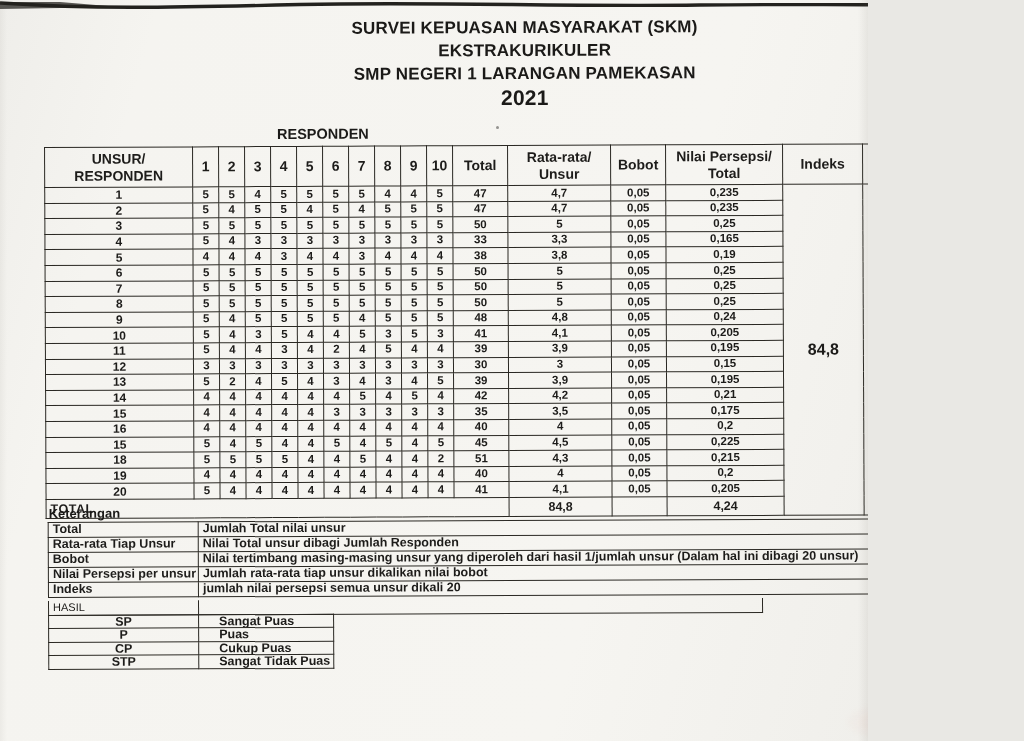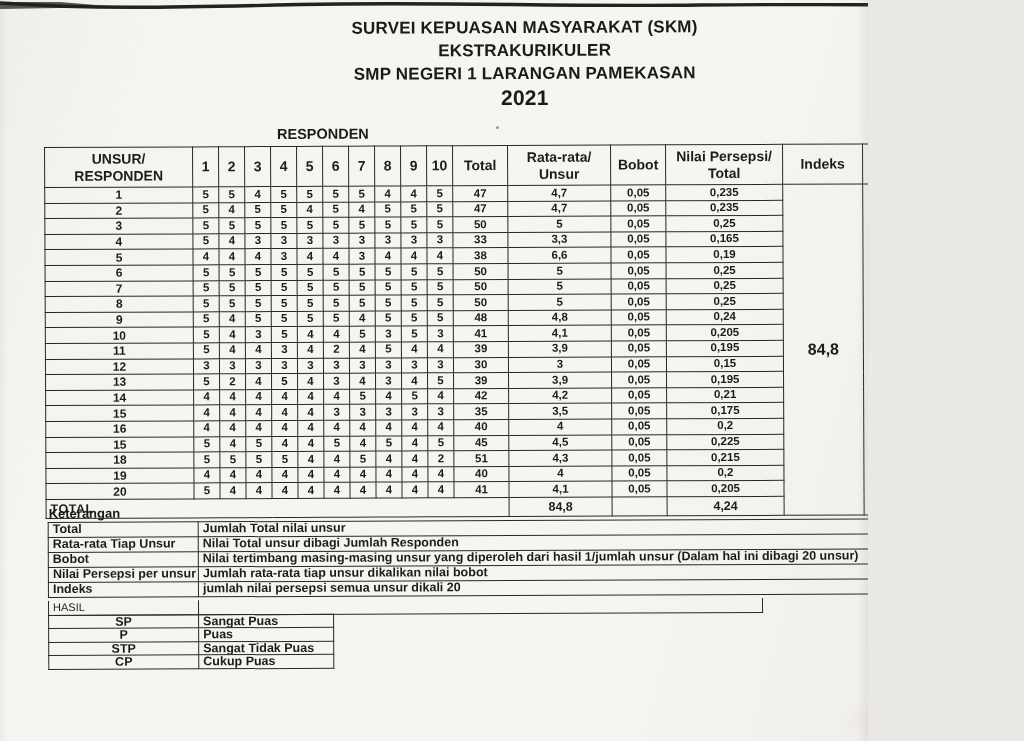--- a/index.html
+++ b/index.html
@@ -56,21 +56,21 @@
     font-size:11px; font-weight:normal; color:#1d1c1a; padding-left:4px; line-height:13px;
   }
 
   
   .hasil-table { position:absolute; left:47px; top:612.5px; width:285px; border-collapse:collapse; table-layout:fixed; }
   .hasil-table td {
     border:1.5px solid #2a2823; font-size:12.5px; font-weight:bold; color:#1d1c1a;
     height:12.5px; line-height:1; padding:0; overflow:hidden;
   }
   .hasil-table td.code { text-align:center; }
-  .hasil-table td.meaning { text-align:left; padding-left:4px;margin-top:18px; }
+  .hasil-table td.meaning { text-align:left; padding-left:20px;margin-top:18px; }
 
   
   .top-edge { position:absolute; left:0; top:0; width:1024px; height:16px; pointer-events:none; }
   .smudge-yellow { position:absolute; left:946px; top:10px; width:74px; height:38px;
     background:radial-gradient(ellipse at center, rgba(212,186,118,0.42), rgba(212,186,118,0) 70%);
     filter:blur(2px); }
   .smudge-pink { position:absolute; left:842px; top:702px; width:100px; height:40px;
     background:radial-gradient(ellipse at center, rgba(232,176,164,0.22), rgba(232,176,164,0) 70%);
     filter:blur(2px); }
   .right-shade { position:absolute; right:0; top:0; width:10px; height:741px;
@@ -217,21 +217,21 @@
             <td>4</td>
             <td>4</td>
             <td>3</td>
             <td>4</td>
             <td>4</td>
             <td>3</td>
             <td>4</td>
             <td>4</td>
             <td>4</td>
             <td>38</td>
-            <td>6,6</td>
+            <td>3,8</td>
             <td>0,05</td>
             <td>0,19</td>
           </tr>
           <tr>
             <td class="row-no">6</td>
             <td>5</td>
             <td>5</td>
             <td>5</td>
             <td>5</td>
             <td>5</td>
@@ -535,26 +535,26 @@
       <tbody>
           <tr>
             <td class="code">SP</td>
             <td class="meaning">Sangat Puas</td>
           </tr>
           <tr>
             <td class="code">P</td>
             <td class="meaning">Puas</td>
           </tr>
           <tr>
+            <td class="code">CP</td>
+            <td class="meaning">Cukup Puas</td>
+          </tr>
+          <tr>
             <td class="code">STP</td>
             <td class="meaning">Sangat Tidak Puas</td>
-          </tr>
-          <tr>
-            <td class="code">CP</td>
-            <td class="meaning">Cukup Puas</td>
           </tr>
         </tbody>
     </table>
 
   </div>
 
   <svg class="top-edge" viewBox="0 0 1024 16" preserveAspectRatio="none">
     <path d="M0,3 C90,9 160,8 300,4.5 C440,1.5 560,7 700,5 C800,3.5 900,6.5 1024,3" fill="none" stroke="#23221e" stroke-width="3.4"></path>
     <path d="M0,2 L60,2 L120,7 L0,9 Z" fill="#23221e" opacity="0.75"></path>
   </svg>

